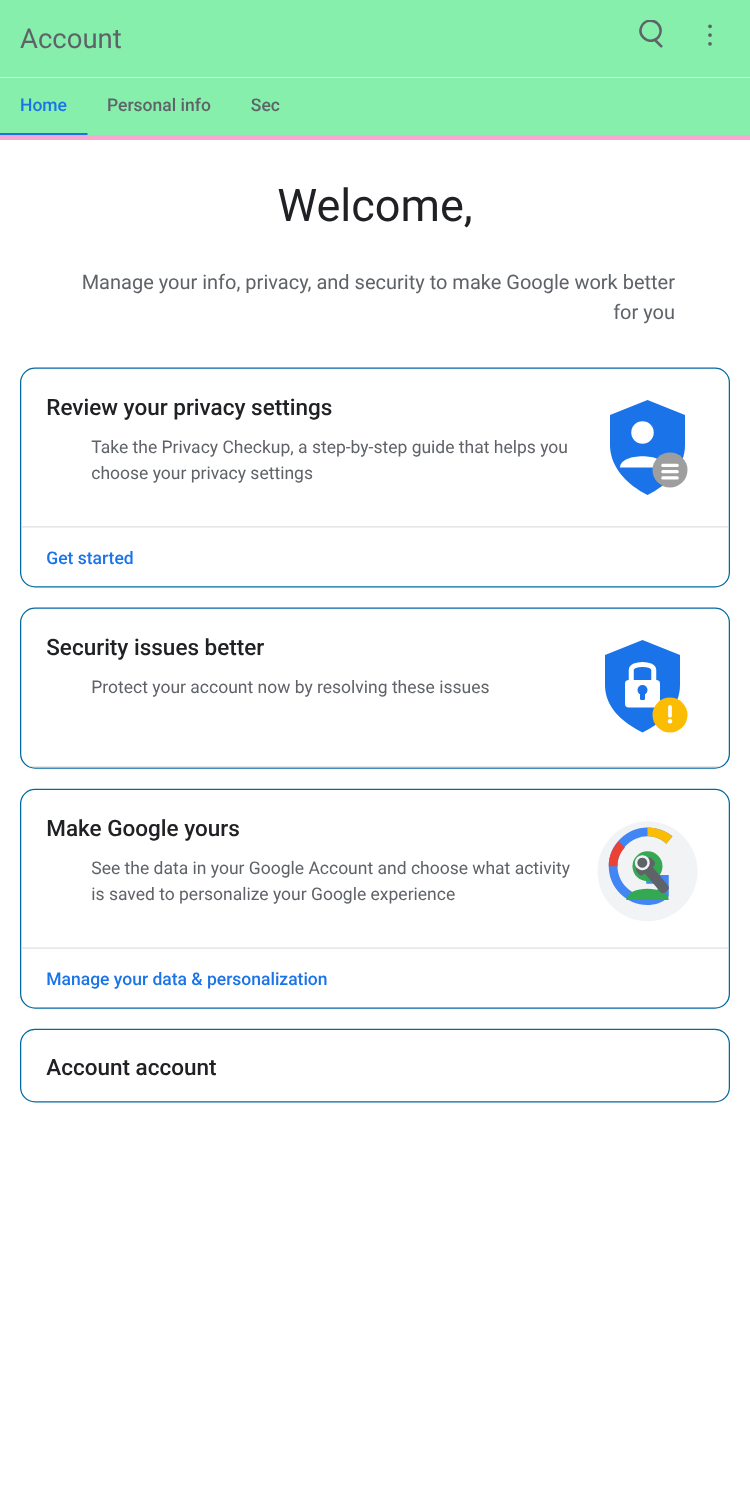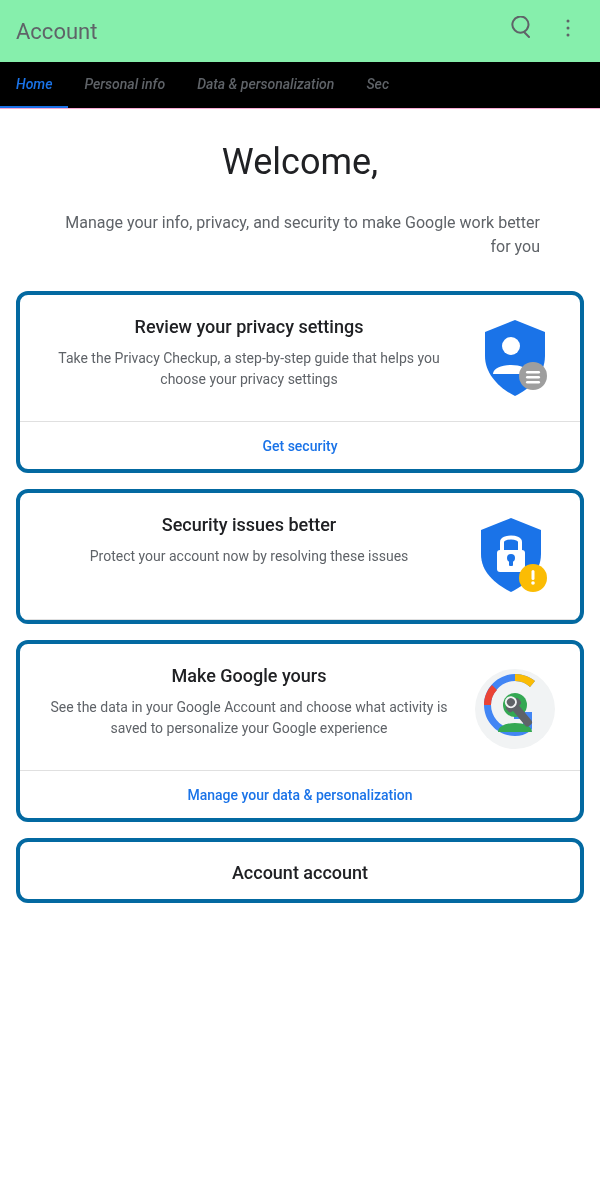--- a/index.html
+++ b/index.html
@@ -35,25 +35,24 @@
       color: #5f6368;
       font-size: 22px;
       background: none;
       border: none;
       padding: 4px;
     }
 
     
     .nav-tabs {
       display: flex;
-      border-bottom: 1px solid #f9a8d4;
-      background: #000000;
+      border-bottom: 4px solid #f9a8d4;
+      background: #86efac;
       overflow-x: auto;
       scrollbar-width: none;
-      font-style: italic;
     }
     .nav-tabs::-webkit-scrollbar { display: none; }
     .nav-tab {
       padding: 14px 16px;
       font-size: 14px;
       color: #5f6368;
       cursor: pointer;
       white-space: nowrap;
       border-bottom: 3px solid transparent;
       margin-bottom: -1px;
@@ -85,25 +84,24 @@
     }
 
     
     .cards-container {
       padding: 8px 16px;
       display: flex;
       flex-direction: column;
       gap: 16px;
     }
     .card {
-      border: 4px solid #0369a1;
+      border: 1px solid #0369a1;
       border-radius: 12px;
       background: #fff;
       overflow: hidden;
-      text-align: center;
     }
     .card-body {
       display: flex;
       padding: 20px 20px 16px;
       align-items: flex-start;
       gap: 12px;
     }
     .card-text {
       flex: 1;
     }
@@ -111,20 +109,21 @@
       font-size: 18px;
       font-weight: 500;
       color: #202124;
       margin-bottom: 10px;
       line-height: 1.3;
     }
     .card-desc {
       font-size: 14px;
       color: #5f6368;
       line-height: 1.5;
+      margin-left: 36px;
     }
     .card-icon-area {
       width: 90px;
       height: 90px;
       flex-shrink: 0;
       display: flex;
       align-items: center;
       justify-content: center;
     }
     .card-divider {
@@ -168,21 +167,20 @@
         <circle cx="12" cy="12" r="1.5"></circle>
         <circle cx="12" cy="19" r="1.5"></circle>
       </svg>
     </button>
   </div>
 </div>
 
 <nav class="nav-tabs">
   <div class="nav-tab active">Home</div>
   <div class="nav-tab">Personal info</div>
-  <div class="nav-tab">Data &amp; personalization</div>
   <div class="nav-tab">Sec</div>
 </nav>
 
 <section class="welcome-section">
   <h1 class="welcome-title">Welcome,</h1>
   <p class="welcome-subtitle">Manage your info, privacy, and security to make Google work better for you</p>
 </section>
 
 <div class="cards-container">
 
@@ -203,21 +201,21 @@
 
           <circle cx="58" cy="60" r="14" fill="#9e9e9e"></circle>
           <rect x="51" y="55" width="14" height="2.5" rx="1.2" fill="white"></rect>
           <rect x="51" y="60" width="14" height="2.5" rx="1.2" fill="white"></rect>
           <rect x="51" y="65" width="14" height="2.5" rx="1.2" fill="white"></rect>
         </svg>
       </div>
     </div>
     <hr class="card-divider">
     <div class="card-action">
-      <a class="card-link">Get security</a>
+      <a class="card-link">Get started</a>
     </div>
   </div>
 
   <div class="card">
     <div class="card-body">
       <div class="card-text">
         <div class="card-title">Security issues better</div>
         <div class="card-desc">Protect your account now by resolving these issues</div>
       </div>
       <div class="card-icon-area">

